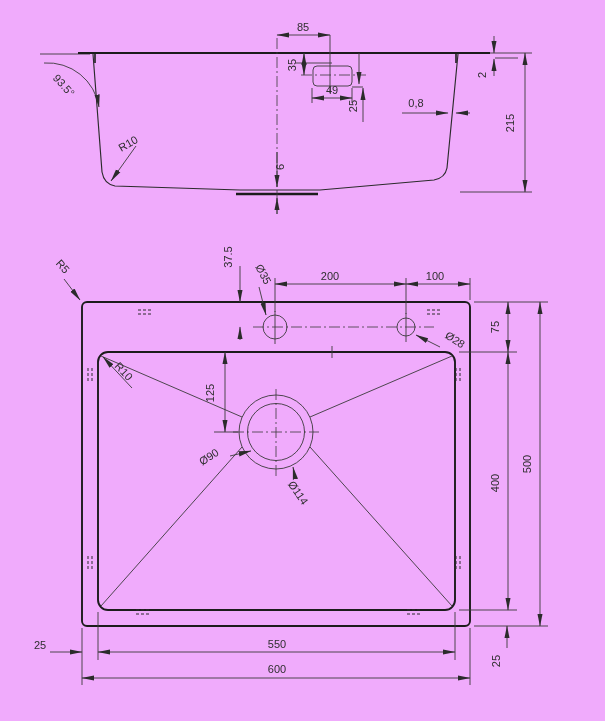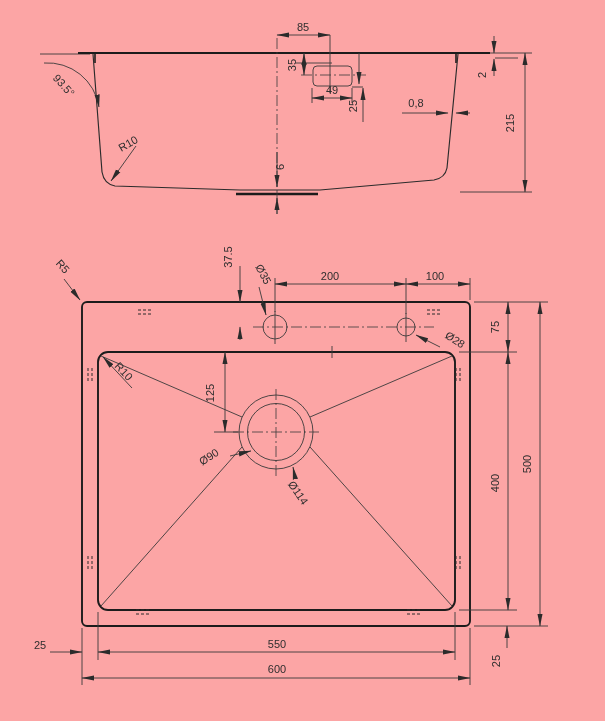--- a/index.html
+++ b/index.html
@@ -1,16 +1,16 @@
 <!DOCTYPE html>
 <html><head>
 <meta charset="utf-8">
 <style>
   html,body{margin:0;padding:0;background:#ffffff;}
-  .stage{width:605px;height:721px;background:#fca5a5;position:relative;}
+  .stage{width:605px;height:721px;background:#f0abfc;position:relative;}
   svg text{font-family:"Liberation Sans",sans-serif;font-size:11px;fill:#2e2e2e;}
   .thin{stroke:#3a3a3a;stroke-width:0.9;fill:none;}
   .med{stroke:#2b2b2b;stroke-width:1.15;fill:none;}
   .thick{stroke:#1c1c1c;stroke-width:1.9;fill:none;}
   .bar{stroke:#1c1c1c;stroke-width:2.6;fill:none;}
   .cl{stroke:#3a3a3a;stroke-width:0.8;stroke-dasharray:11 3 2 3;fill:none;}
   .clip{stroke:#2b2b2b;stroke-width:1;stroke-dasharray:3 2;fill:none;}
   .tick{stroke:#1c1c1c;stroke-width:1.6;fill:none;}
   .dimtxt{text-anchor:middle;}
 </style>

